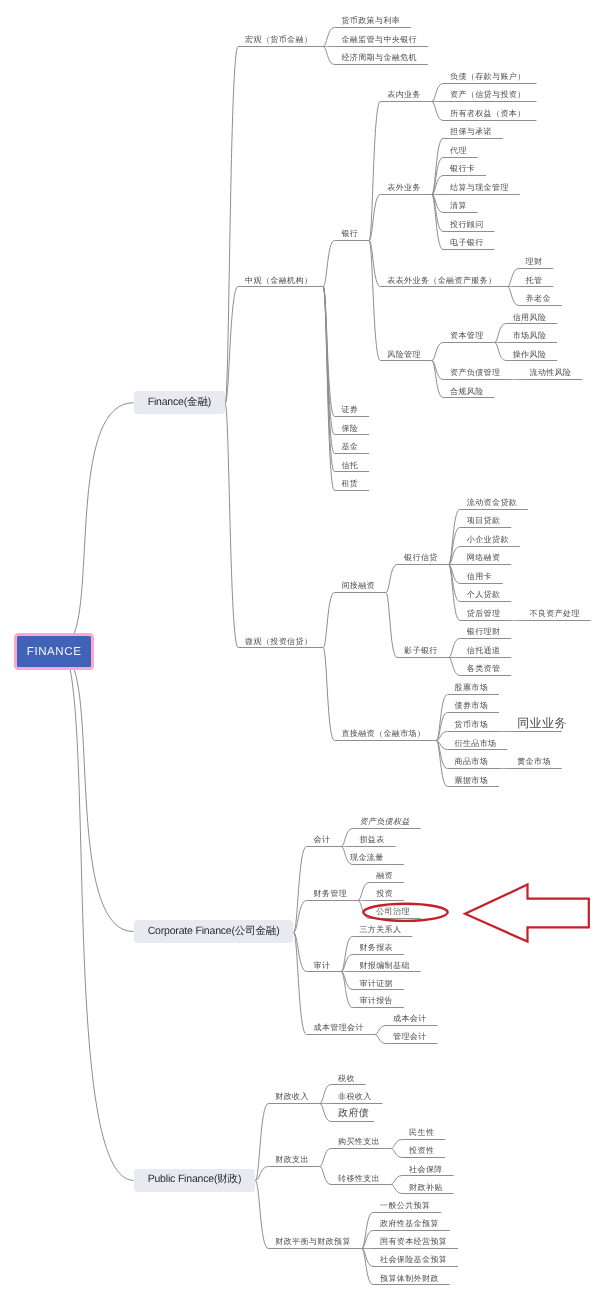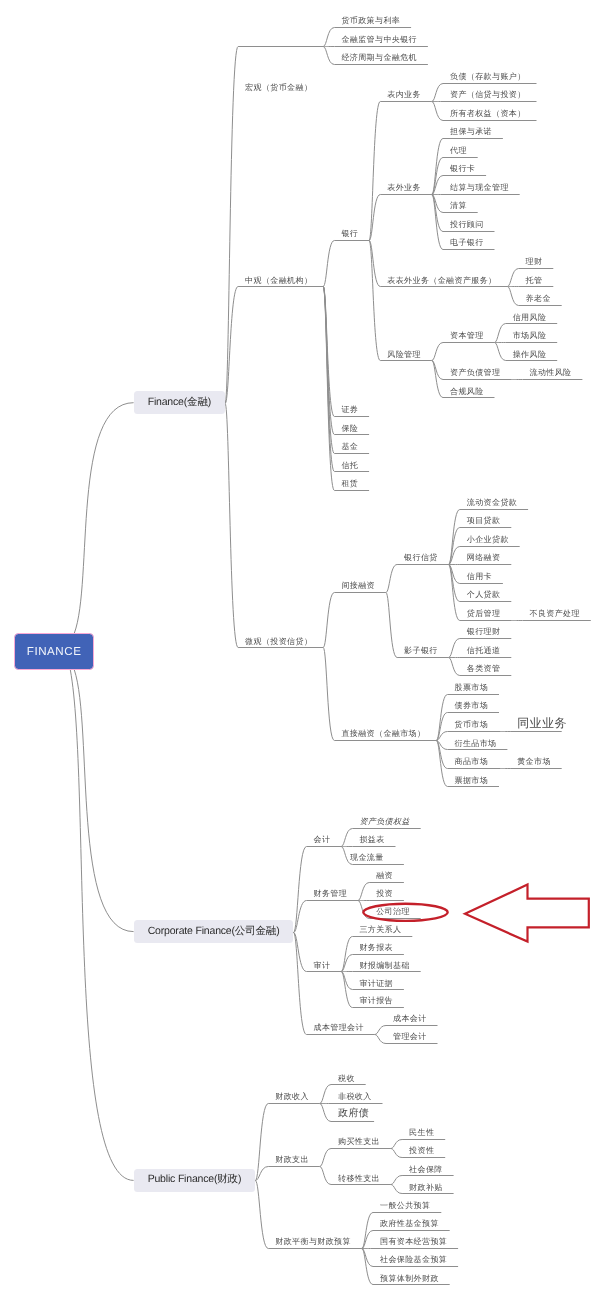--- a/index.html
+++ b/index.html
@@ -4,21 +4,21 @@
 <title>Finance Mind Map</title>
 <style>
   html,body{margin:0;padding:0;background:#ffffff;}
   #page{position:relative;width:600px;height:1304px;overflow:hidden;background:#ffffff;
         font-family:"Liberation Sans","DejaVu Sans",sans-serif;
         -webkit-font-smoothing:antialiased;text-rendering:geometricPrecision;}
   #links{position:absolute;left:0;top:0;width:600px;height:1304px;}
   .node{position:absolute;white-space:nowrap;color:#4a4a4a;}
   .node .lbl,.lv1-node span,.root-node span{transform:translateZ(0);}
   .node .lbl{position:absolute;left:7px;bottom:1.8px;white-space:nowrap;line-height:1;}
-  .root-node{position:absolute;background:#4163b7;border:1px solid #f9a8d4;border-radius:4.5px;
+  .root-node{position:absolute;background:#4163b7;border:3px solid #f9a8d4;border-radius:4.5px;
              color:#f2f5fb;display:flex;align-items:center;justify-content:center;
              letter-spacing:.55px;box-sizing:border-box;}
   .lv1-node{position:absolute;background:#e9e9f1;border-radius:3.5px;
             display:flex;align-items:center;justify-content:center;color:#2b2b2b;
             letter-spacing:-0.18px;}
   #arrow{position:absolute;left:0;top:0;}
   #watermark{position:absolute;left:437px;top:1267px;color:#cdcdd2;white-space:nowrap;
              font-size:17.5px;letter-spacing:.2px;}
 </style>
 </head>
@@ -34,21 +34,21 @@
       </div>
       <div class="lv1-node" style="left: 133.6px; top: 391.4px; width: 91.5px; height: 22.6px; font-size: 10.5px;">
         <span>Finance(金融)</span>
       </div>
       <div class="lv1-node" style="left: 133.6px; top: 920.3px; width: 159.9px; height: 22.6px; font-size: 10.5px;">
         <span>Corporate Finance(公司金融)</span>
       </div>
       <div class="lv1-node" style="left: 133.6px; top: 1169.1px; width: 121.7px; height: 22.6px; font-size: 10.5px;">
         <span>Public Finance(财政)</span>
       </div>
-      <div class="node" style="left: 238.1px; top: 32px; width: 85.1px; height: 13.5px; font-size: 8px; letter-spacing: 0.4px; margin-top: 48px;">
+      <div class="node" style="left: 238.1px; top: 32px; width: 85.1px; height: 13.5px; font-size: 8px; letter-spacing: 0.4px;">
         <span class="lbl">宏观（货币金融）</span>
       </div>
       <div class="node" style="left: 334.4px; top: 13.5px; width: 76.7px; height: 13.5px; font-size: 8px; letter-spacing: 0.4px;">
         <span class="lbl">货币政策与利率</span>
       </div>
       <div class="node" style="left: 334.4px; top: 32px; width: 93.5px; height: 13.5px; font-size: 8px; letter-spacing: 0.4px;">
         <span class="lbl">金融监管与中央银行</span>
       </div>
       <div class="node" style="left: 334.4px; top: 50.5px; width: 93.5px; height: 13.5px; font-size: 8px; letter-spacing: 0.4px;">
         <span class="lbl">经济周期与金融危机</span>

